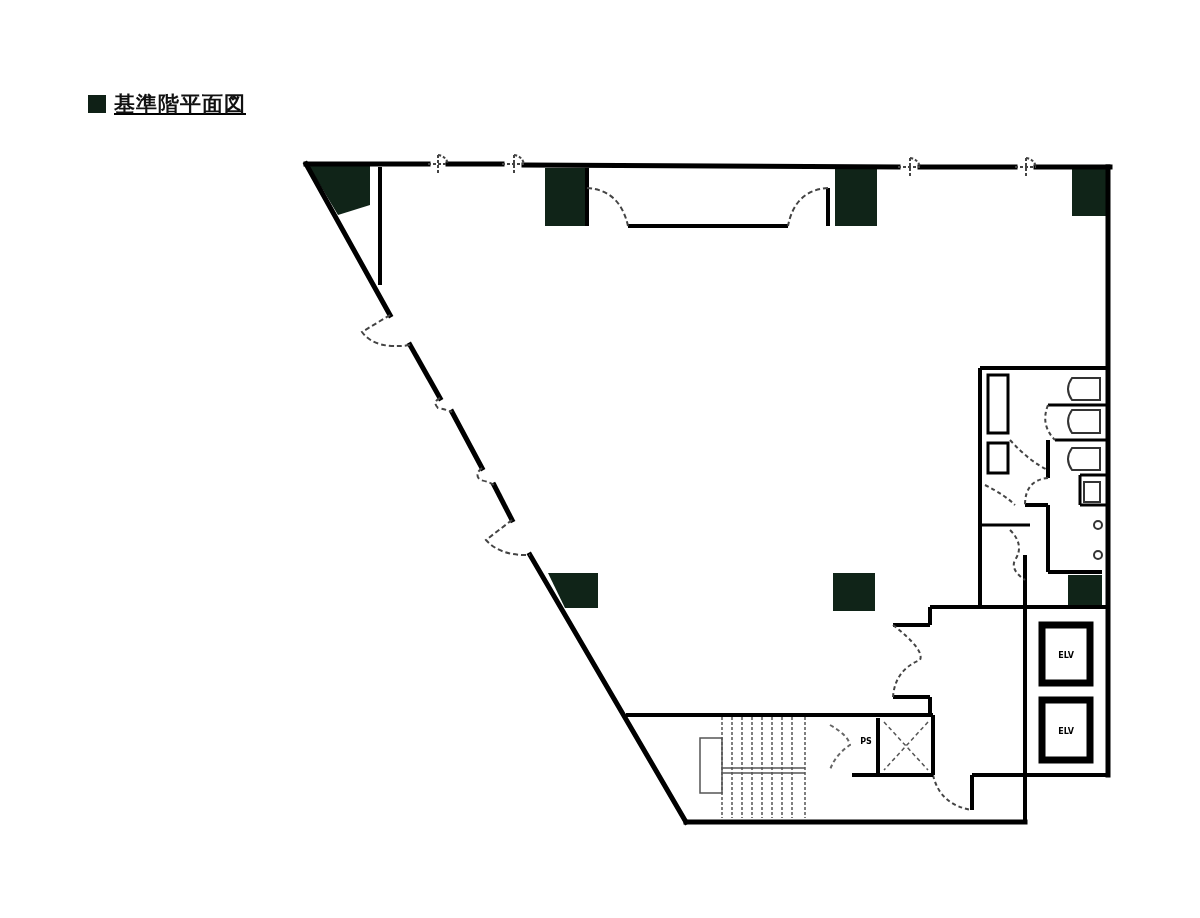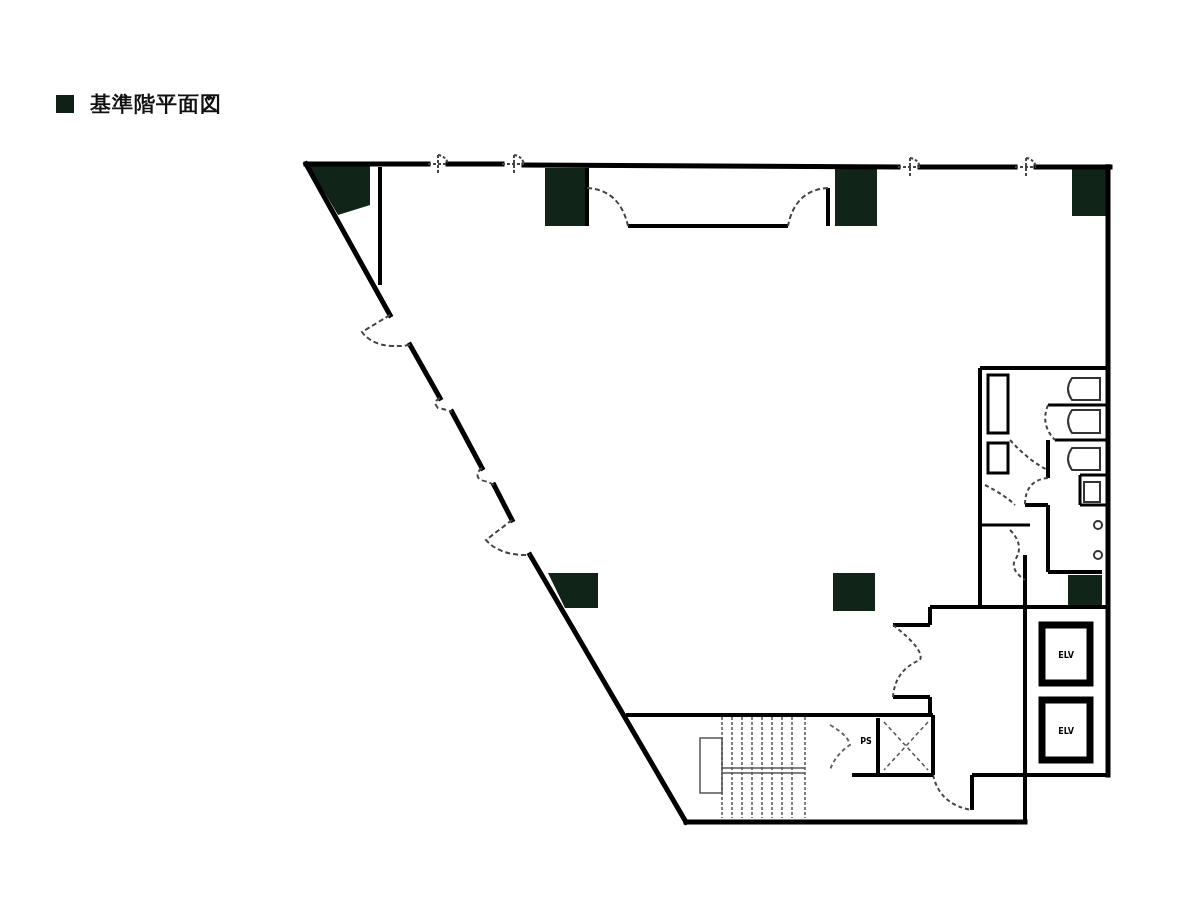--- a/index.html
+++ b/index.html
@@ -1,17 +1,17 @@
 <!DOCTYPE html>
 <html><head>
 <meta charset="utf-8">
 <style>
   html, body { margin: 0; padding: 0; background: #ffffff; }
   body { width: 1200px; height: 918px; position: relative; overflow: hidden; font-family: "DejaVu Sans", sans-serif; }
-  .title { position: absolute; left: 56px; top: 90px; display: flex; align-items: center; gap: 16px; }
+  .title { position: absolute; left: 88px; top: 90px; display: flex; align-items: center; gap: 8px; text-decoration: underline; }
   .title .sq { width: 18px; height: 18px; background: #0f2016; display: inline-block; }
   .title .txt { font-size: 21px; font-weight: bold; color: #111; letter-spacing: 1px; }
   svg { position: absolute; left: 0; top: 0; }
   .lbl { font-family: "DejaVu Sans", sans-serif; font-weight: bold; }
 </style>
 </head>
 <body>
 
 <div class="title">
   <span class="sq"></span>

